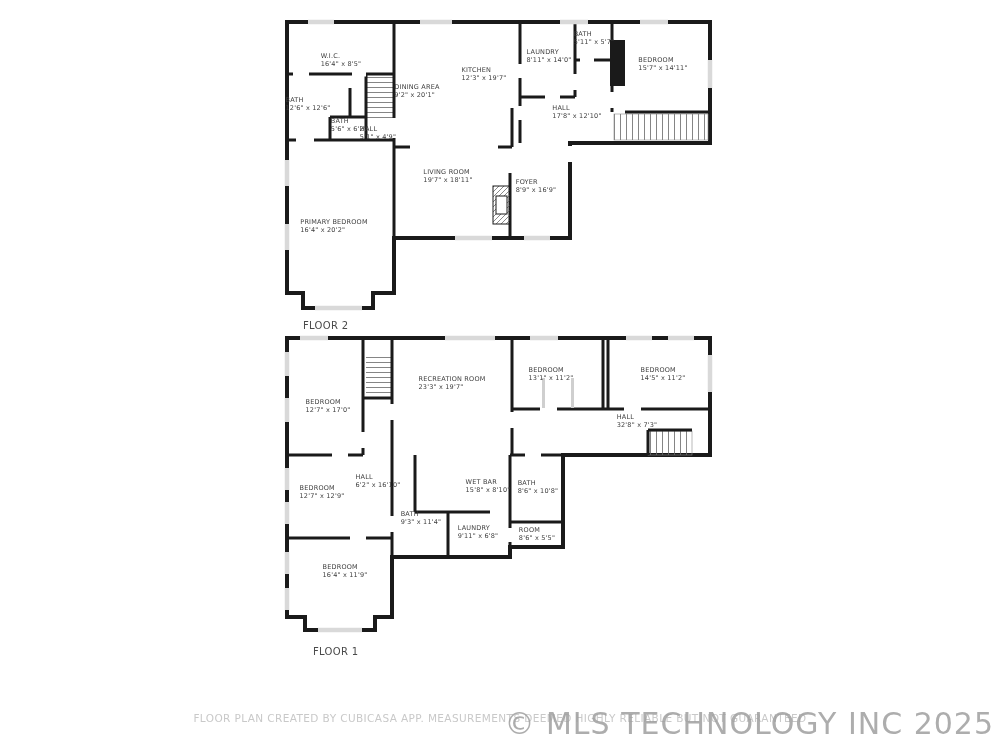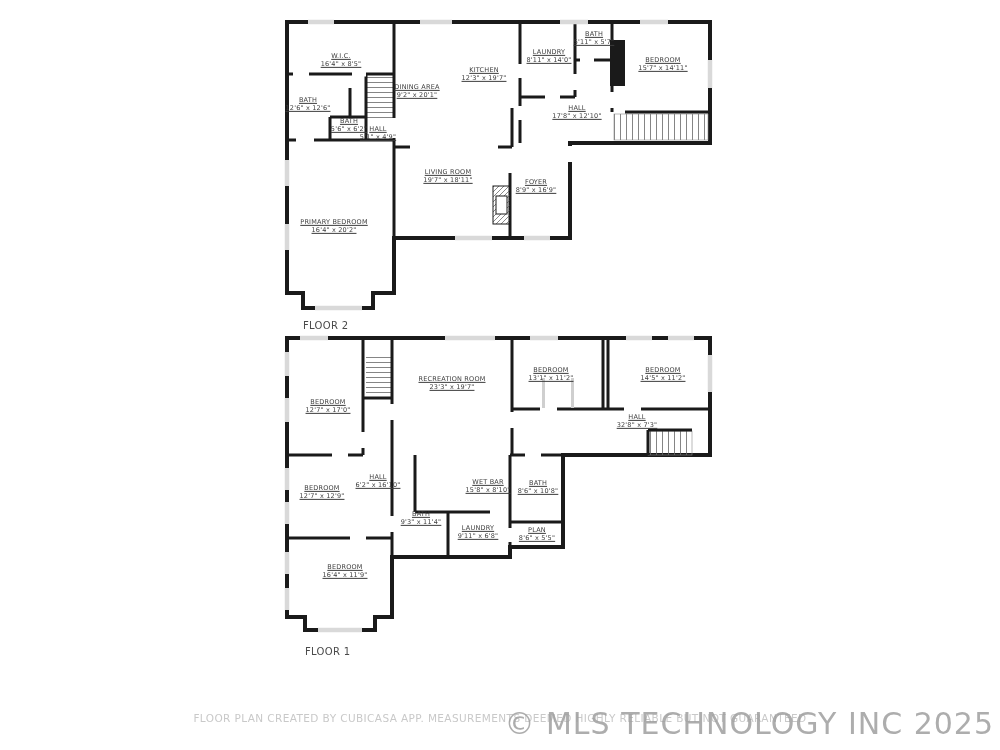--- a/index.html
+++ b/index.html
@@ -1,20 +1,20 @@
 <!DOCTYPE html>
 <html><head>
 <meta charset="utf-8">
 <style>
   html,body{margin:0;padding:0;background:#fff;}
   #canvas{position:relative;width:1000px;height:750px;background:#fff;overflow:hidden;
           font-family:"DejaVu Sans", sans-serif;}
   #plan-svg{position:absolute;left:0;top:0;}
-  .room-label{position:absolute;transform:translate(-50%,-50%);text-align:center;
-              font-size:6.5px;line-height:1.25;color:#3d3d3d;letter-spacing:.2px;white-space:nowrap;text-decoration:underline;}
+  .room-label{position:absolute;transform:translate(-50%,-50%);text-align:left;
+              font-size:6.5px;line-height:1.25;color:#3d3d3d;letter-spacing:.2px;white-space:nowrap;}
   .room-label .rn{font-weight:400;}
   .floor-label{position:absolute;font-size:10px;color:#4a4a4a;letter-spacing:.3px;}
   .disclaimer{position:absolute;left:0;right:0;top:712px;text-align:center;
               font-size:10.5px;color:#c9c9c9;letter-spacing:.4px;}
   .watermark{position:absolute;right:6px;top:706px;font-size:30px;color:#9f9f9f;
              opacity:.85;letter-spacing:1px;font-weight:400;}
 </style>
 </head>
 <body>
 
@@ -176,25 +176,25 @@
   </div>
   <div class="room-label" style="left:421px;top:518px">
     <div class="rn">BATH</div>
     <div class="rd">9'3" x 11'4"</div>
   </div>
   <div class="room-label" style="left:478px;top:532px">
     <div class="rn">LAUNDRY</div>
     <div class="rd">9'11" x 6'8"</div>
   </div>
   <div class="room-label" style="left:537px;top:534px">
-    <div class="rn">PLAN</div>
+    <div class="rn">ROOM</div>
     <div class="rd">8'6" x 5'5"</div>
   </div>
   <div class="room-label" style="left:345px;top:571px">
     <div class="rn">BEDROOM</div>
     <div class="rd">16'4" x 11'9"</div>
   </div>
-  <div class="floor-label" style="left:305px;top:646px">FLOOR 1</div>
+  <div class="floor-label" style="left:313px;top:646px">FLOOR 1</div>
 
   <div class="disclaimer">FLOOR PLAN CREATED BY CUBICASA APP. MEASUREMENTS DEEMED HIGHLY RELIABLE BUT NOT GUARANTEED</div>
   <div class="watermark">© MLS TECHNOLOGY INC 2025</div>
 
 </div>
 
 </body></html>

